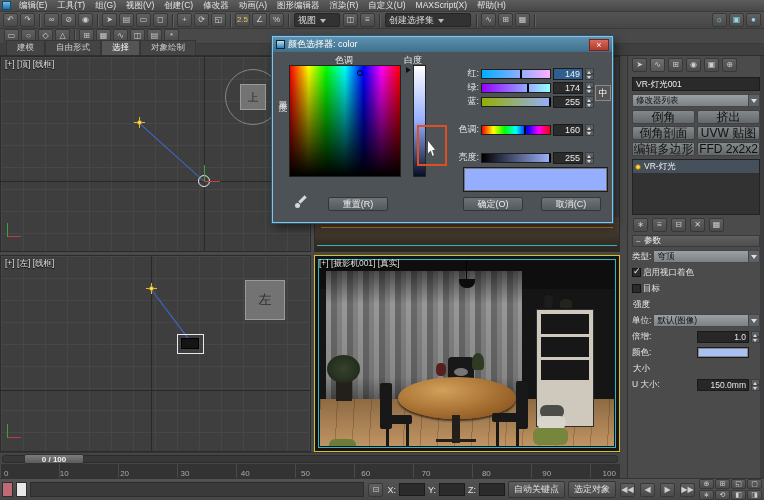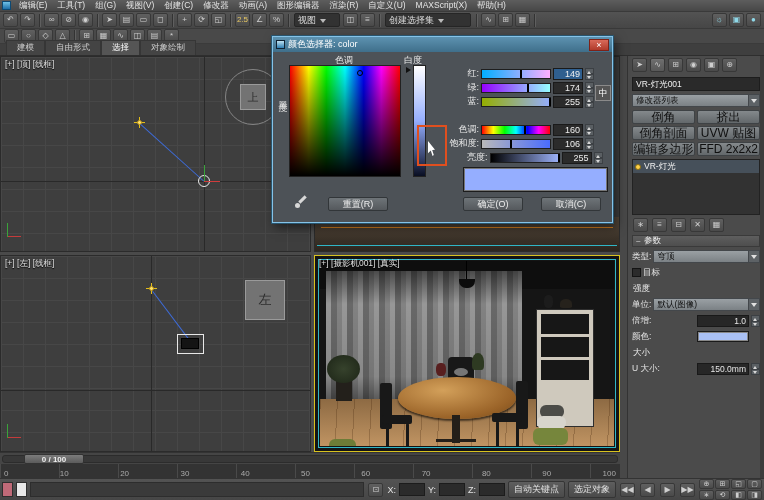--- a/index.html
+++ b/index.html
@@ -378,20 +378,24 @@
     <div class="prow">
       <span class="plabel">类型:</span>
       <div class="pcombo">
         <span>穹顶</span>
         <span class="arrbox">
             <i class="tri"></i>
           </span>
       </div>
     </div>
     <div class="prow">
+      <span class="cb checked"></span>
+      <span class="plabel">启用视口着色</span>
+    </div>
+    <div class="prow">
       <span class="cb"></span>
       <span class="plabel">目标</span>
     </div>
     <div class="psec">强度</div>
     <div class="prow">
       <span class="plabel">单位:</span>
       <div class="pcombo">
         <span>默认(图像)</span>
         <span class="arrbox">
             <i class="tri"></i>
@@ -526,32 +530,21 @@
       <span class="chlabel">色调:</span>
       <div class="chtrack ch-h">
           <div class="chmark" style="left: 63%;"></div>
         </div>
       <div class="cval">160</div>
       <span class="spin2">
           <i class="up"></i>
           <i class="dn"></i>
         </span>
     </div>
-    <div class="chrow" style="top:100px;">
-      <span class="chlabel">饱和度:</span>
-      <div class="chtrack ch-s">
-          <div class="chmark" style="left: 42%;"></div>
-        </div>
-      <div class="cval">106</div>
-      <span class="spin2">
-          <i class="up"></i>
-          <i class="dn"></i>
-        </span>
-    </div>
-    <div class="chrow" style="top:114px;justify-content:center;">
+    <div class="chrow" style="top:114px;">
       <span class="chlabel">亮度:</span>
       <div class="chtrack ch-v">
           <div class="chmark" style="left: 100%;"></div>
         </div>
       <div class="cval">255</div>
       <span class="spin2">
           <i class="up"></i>
           <i class="dn"></i>
         </span>
     </div>

